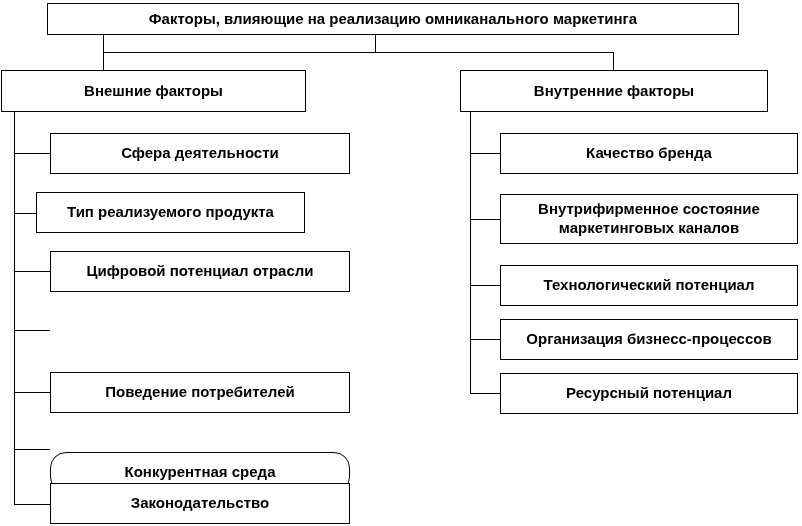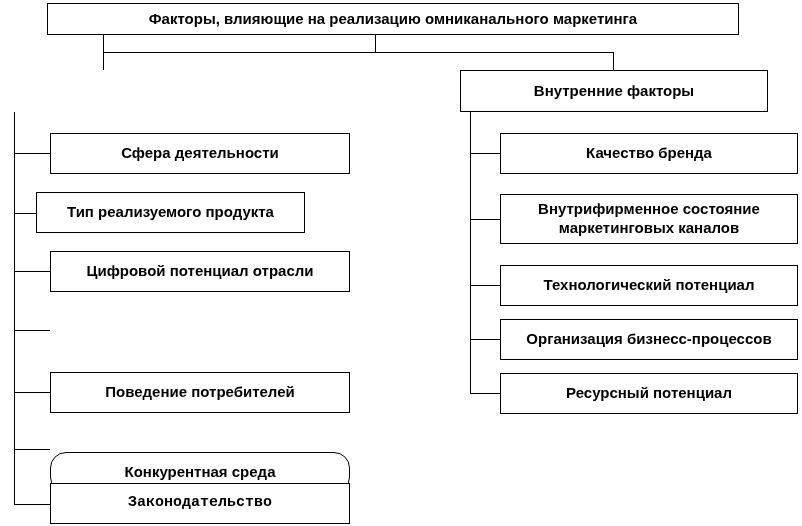--- a/index.html
+++ b/index.html
@@ -52,20 +52,23 @@
     <span>Факторы, влияющие на реализацию омниканального маркетинга</span>
   </div>
 
   <div class="line v" style="left:103px; top:35px; height:18px;"></div>
   <div class="line h" style="left:103px; top:52px; width:272px;"></div>
   <div class="line v" style="left:375px; top:35px; height:18px;"></div>
   <div class="line v" style="left:103px; top:52px; height:18px;"></div>
   <div class="line h" style="left:375px; top:52px; width:238px;"></div>
   <div class="line v" style="left:613px; top:52px; height:18px;"></div>
 
+  <div class="node" style="left:1px; top:70px; width:305px; height:42px;">
+    <span>Внешние факторы</span>
+  </div>
 
   <div class="line v" style="left:14px; top:112px; height:392px;"></div>
 
   <div class="line h" style="left:14px; top:153px; width:36px;"></div>
   <div class="line h" style="left:14px; top:213px; width:36px;"></div>
   <div class="line h" style="left:14px; top:271px; width:36px;"></div>
   <div class="line h" style="left:14px; top:330px; width:36px;"></div>
   <div class="line h" style="left:14px; top:392px; width:36px;"></div>
   <div class="line h" style="left:14px; top:449px; width:36px;"></div>
   <div class="line h" style="left:14px; top:504px; width:36px;"></div>
@@ -78,21 +81,21 @@
   </div>
   <div class="node" style="left:50px; top:251px; width:300px; height:41px;justify-content:flex-end;">
     <span>Цифровой потенциал отрасли</span>
   </div>
   <div class="node" style="left:50px; top:372px; width:300px; height:41px;">
     <span>Поведение потребителей</span>
   </div>
   <div class="node" style="left:50px; top:452px; width:300px; height:41px;border-radius:16px;">
     <span>Конкурентная среда</span>
   </div>
-  <div class="node" style="left:50px; top:483px; width:300px; height:41px;font-family:Liberation Mono, monospace;">
+  <div class="node" style="left:50px; top:483px; width:300px; height:41px;">
     <span>Законодательство</span>
   </div>
 
   <div class="node" style="left:460px; top:70px; width:308px; height:42px;">
     <span>Внутренние факторы</span>
   </div>
 
   <div class="line v" style="left:470px; top:112px; height:281px;"></div>
 
   <div class="line h" style="left:470px; top:153px; width:30px;"></div>

